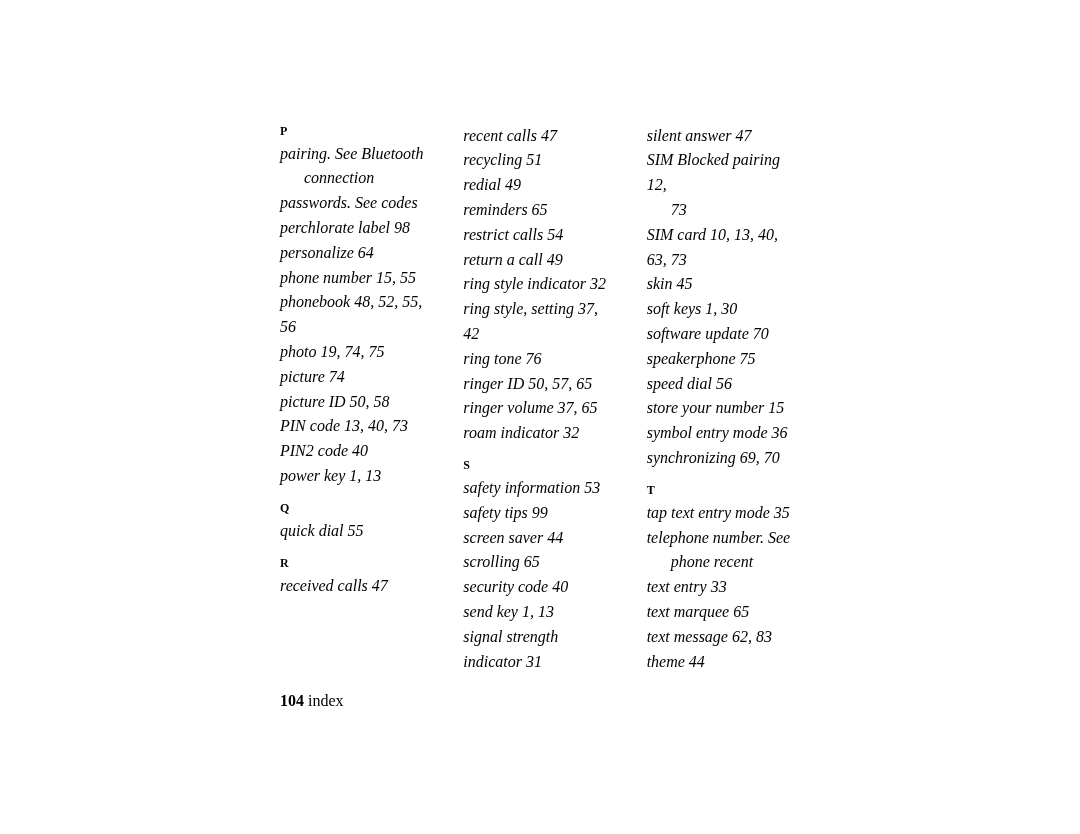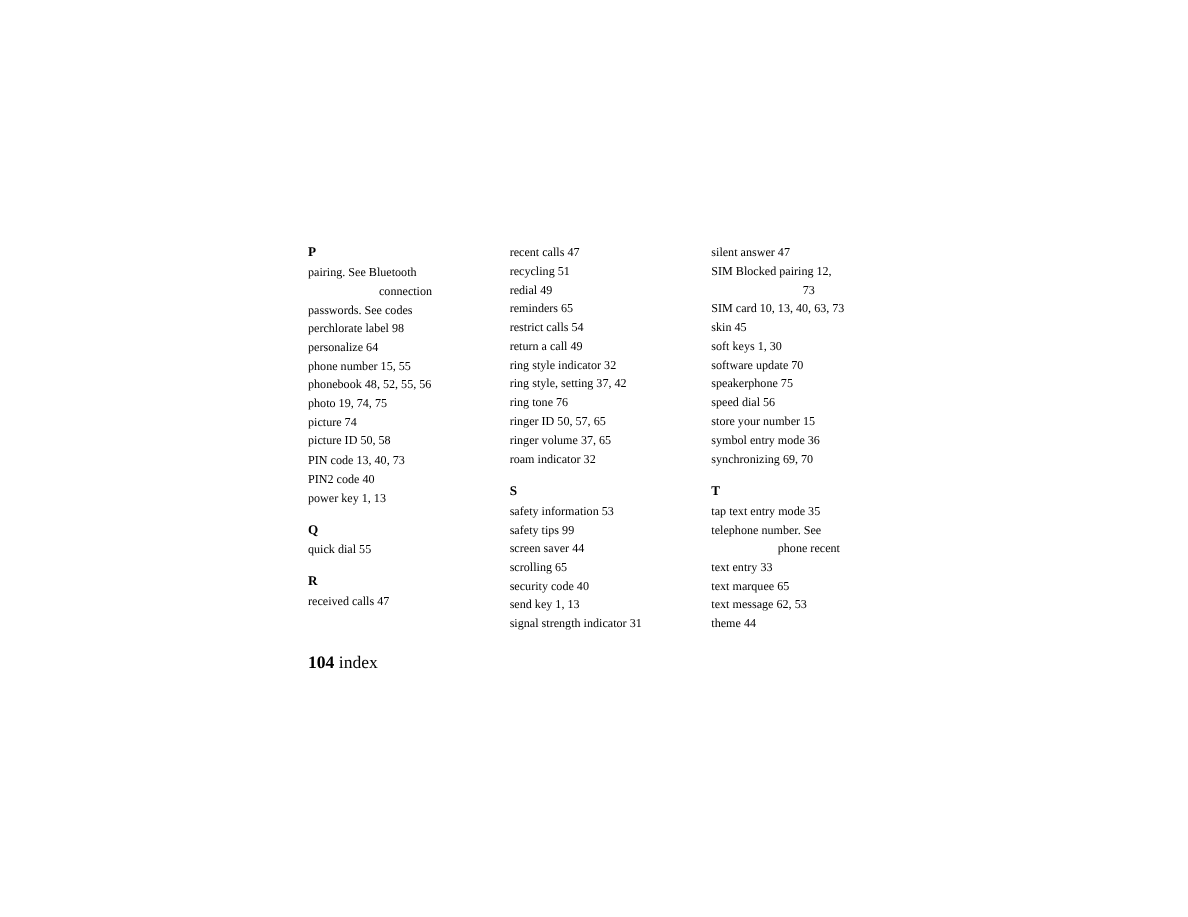--- a/index.html
+++ b/index.html
@@ -34,27 +34,27 @@
     .section-header {
       font-weight: bold;
       font-size: 12px;
       margin-bottom: 3px;
       margin-top: 12px;
     }
     .section-header:first-child {
       margin-top: 0;
     }
     .index-entry {
-      font-size: 11px;
+      font-size: 16px;
       line-height: 1.55;
       padding-left: 0;
+      font-style: italic;
     }
     .index-entry.indented {
       padding-left: 24px;
-      text-align: center;
     }
     .page-footer {
       margin-top: 18px;
       font-size: 16px;
     }
     .page-footer .page-num {
       font-weight: bold;
     }
   </style>
 </head>
@@ -118,21 +118,21 @@
         <div class="index-entry">speed dial  56</div>
         <div class="index-entry">store your number  15</div>
         <div class="index-entry">symbol entry mode  36</div>
         <div class="index-entry">synchronizing  69, 70</div>
         <div class="section-header">T</div>
         <div class="index-entry">tap text entry mode  35</div>
         <div class="index-entry">telephone number. See</div>
         <div class="index-entry indented">phone recent</div>
         <div class="index-entry">text entry  33</div>
         <div class="index-entry">text marquee  65</div>
-        <div class="index-entry">text message  62, 53</div>
+        <div class="index-entry">text message  62, 83</div>
         <div class="index-entry">theme  44</div>
       </div>
     </div>
   <div class="page-footer">
     <span class="page-num">104</span>
     <span>    index</span>
   </div>
 </div>
 
 </body></html>

